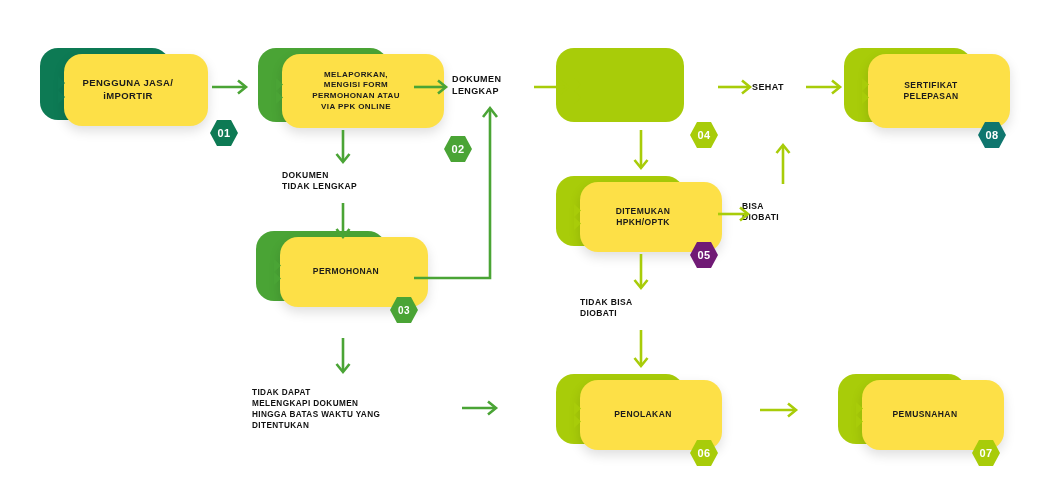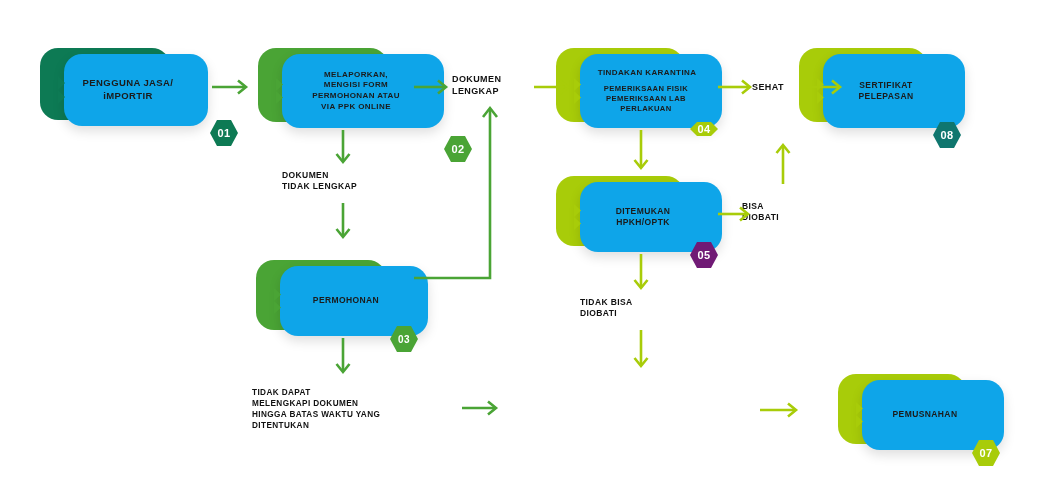--- a/index.html
+++ b/index.html
@@ -7,21 +7,21 @@
   #canvas{position:relative;width:1047px;height:499px;overflow:hidden;background:#fff;}
 
   
   .node{position:absolute;}
   .node .backing{
     position:absolute;left:0;top:0;
     border-radius:20px;
   }
   .node .card{
     position:absolute;
-    background:#0ea5e9;
+    background:#fde047;
     border-radius:18px;
     box-shadow:0 5px 12px rgba(0,0,0,.13);
     display:flex;align-items:center;justify-content:center;
     flex-direction:column;
     text-align:center;
   }
   .node .label{
     font-weight:bold;color:#1b1b1b;
     letter-spacing:.4px;line-height:1.32;
     padding:0 30px 0 14px;
@@ -76,85 +76,91 @@
       </div>
     </div>
     <svg style="position:absolute;left:18px;top:30px;" width="14" height="26">
       <path d="M0,0 L7,6.5 L0,13 L7,19.5 L0,26 L0,0 Z" fill="#4aa435"></path>
     </svg>
     <div class="hexbadge" style="left:186px;top:88px;width:28px;height:26px;background:#4aa435;font-size:11px;">
       <span>02</span>
     </div>
   </div>
 
-  <div class="node" style="left:256px;top:260px;width:168px;height:98px;">
+  <div class="node" style="left:256px;top:231px;width:168px;height:98px;">
     <div class="backing" style="width:130px;height:70px;background:#4aa435;border-radius:18px;"></div>
     <div class="card" style="left:24px;top:6px;width:148px;height:70px;">
       <div class="label" style="font-size:8.5px;padding:0 28px 0 12px;">
         <span>PERMOHONAN</span>
       </div>
     </div>
     <svg style="position:absolute;left:18px;top:28px;" width="14" height="26">
       <path d="M0,0 L7,6.5 L0,13 L7,19.5 L0,26 L0,0 Z" fill="#4aa435"></path>
     </svg>
     <div class="hexbadge" style="left:134px;top:66px;width:28px;height:26px;background:#4aa435;font-size:10px;">
       <span>03</span>
     </div>
   </div>
 
   <div class="node" style="left:556px;top:48px;width:166px;height:80px;">
     <div class="backing" style="width:128px;height:74px;background:#a8cc09;border-radius:18px;"></div>
-    <div class="card" style="left:24px;top:6px;width:142px;height:74px;">
-      <div class="label title" style="font-size:8px;padding:0 16px 0 8px;">
-        <span>TINDAKAN KARANTINA</span>
-      </div>
-      <div class="label sub" style="font-size:7.6px;padding:0 18px 0 8px;">
-        <span>PEMERIKSAAN FISIK</span><br><span>PEMERIKSAAN LAB</span><br><span>PERLAKUAN</span>
-      </div>
-    </div>
     <svg style="position:absolute;left:18px;top:30px;" width="14" height="26">
       <path d="M0,0 L7,6.5 L0,13 L7,19.5 L0,26 L0,0 Z" fill="#a8cc09"></path>
     </svg>
-    <div class="hexbadge" style="left:134px;top:74px;width:28px;height:14px;background:#a8cc09;font-size:11px;">
+    <div class="hexbadge" style="left:134px;top:74px;width:28px;height:26px;background:#a8cc09;font-size:11px;">
       <span>04</span>
     </div>
   </div>
 
   <div class="node" style="left:556px;top:176px;width:166px;height:76px;">
     <div class="backing" style="width:128px;height:70px;background:#a8cc09;border-radius:18px;"></div>
     <div class="card" style="left:24px;top:6px;width:142px;height:70px;">
       <div class="label" style="font-size:8.5px;padding:0 26px 0 10px;">
         <span>DITEMUKAN</span><br><span>HPKH/OPTK</span>
       </div>
     </div>
     <svg style="position:absolute;left:18px;top:28px;" width="14" height="26">
       <path d="M0,0 L7,6.5 L0,13 L7,19.5 L0,26 L0,0 Z" fill="#a8cc09"></path>
     </svg>
     <div class="hexbadge" style="left:134px;top:66px;width:28px;height:26px;background:#701a75;font-size:11px;">
       <span>05</span>
     </div>
   </div>
 
+  <div class="node" style="left:556px;top:374px;width:166px;height:76px;">
+    <div class="backing" style="width:128px;height:70px;background:#a8cc09;border-radius:18px;"></div>
+    <div class="card" style="left:24px;top:6px;width:142px;height:70px;">
+      <div class="label" style="font-size:8.5px;padding:0 26px 0 10px;">
+        <span>PENOLAKAN</span>
+      </div>
+    </div>
+    <svg style="position:absolute;left:18px;top:28px;" width="14" height="26">
+      <path d="M0,0 L7,6.5 L0,13 L7,19.5 L0,26 L0,0 Z" fill="#a8cc09"></path>
+    </svg>
+    <div class="hexbadge" style="left:134px;top:66px;width:28px;height:26px;background:#a8cc09;font-size:11px;">
+      <span>06</span>
+    </div>
+  </div>
 
   <div class="node" style="left:838px;top:374px;width:166px;height:76px;">
     <div class="backing" style="width:128px;height:70px;background:#a8cc09;border-radius:18px;"></div>
     <div class="card" style="left:24px;top:6px;width:142px;height:70px;">
       <div class="label" style="font-size:8.5px;padding:0 26px 0 10px;">
         <span>PEMUSNAHAN</span>
       </div>
     </div>
     <svg style="position:absolute;left:18px;top:28px;" width="14" height="26">
       <path d="M0,0 L7,6.5 L0,13 L7,19.5 L0,26 L0,0 Z" fill="#a8cc09"></path>
     </svg>
     <div class="hexbadge" style="left:134px;top:66px;width:28px;height:26px;background:#a8cc09;font-size:11px;">
       <span>07</span>
     </div>
   </div>
 
-  <div class="node" style="left:799px;top:48px;width:166px;height:80px;padding-left:12px;">
+  <div class="node" style="left:844px;top:48px;width:166px;height:80px;padding-left:12px;">
     <div class="backing" style="width:128px;height:74px;background:#a8cc09;border-radius:18px;"></div>
     <div class="card" style="left:24px;top:6px;width:142px;height:74px;">
       <div class="label" style="font-size:8.5px;padding:0 26px 0 10px;">
         <span>SERTIFIKAT</span><br><span>PELEPASAN</span>
       </div>
     </div>
     <svg style="position:absolute;left:18px;top:30px;" width="14" height="26">
       <path d="M0,0 L7,6.5 L0,13 L7,19.5 L0,26 L0,0 Z" fill="#a8cc09"></path>
     </svg>
     <div class="hexbadge" style="left:134px;top:74px;width:28px;height:26px;background:#0f766e;font-size:11px;">

